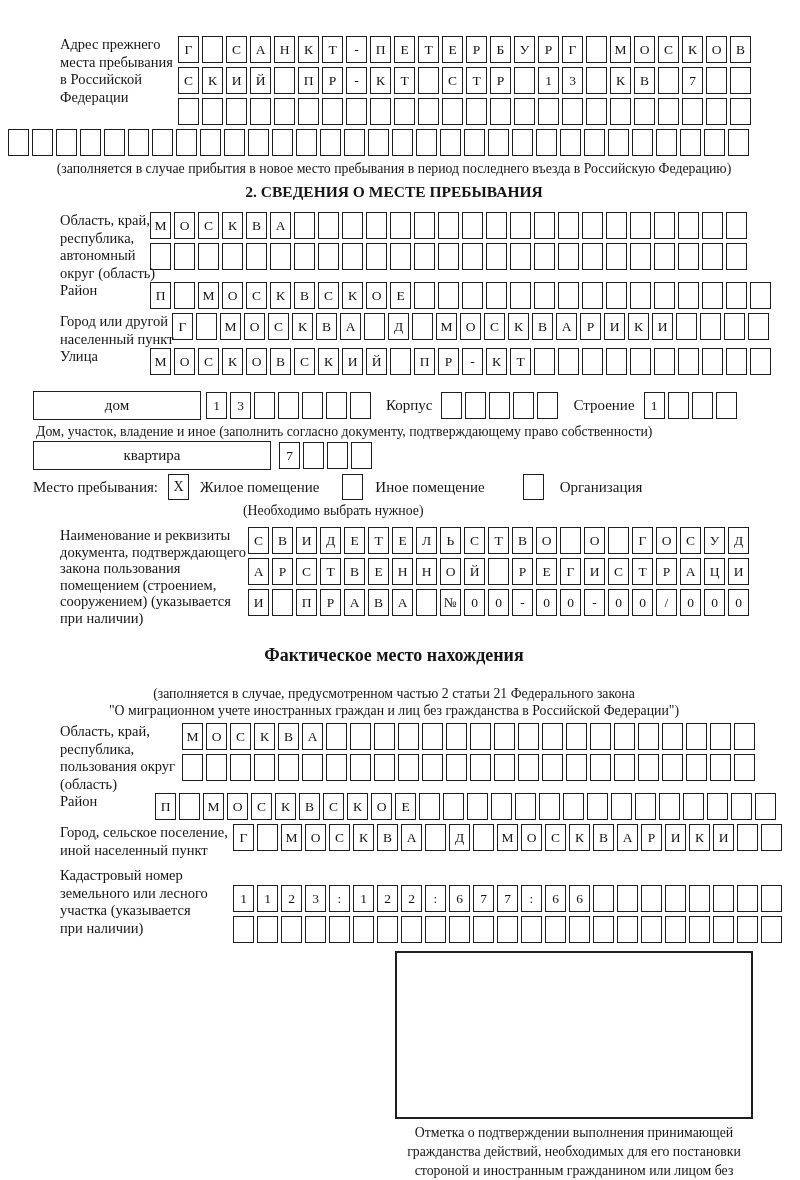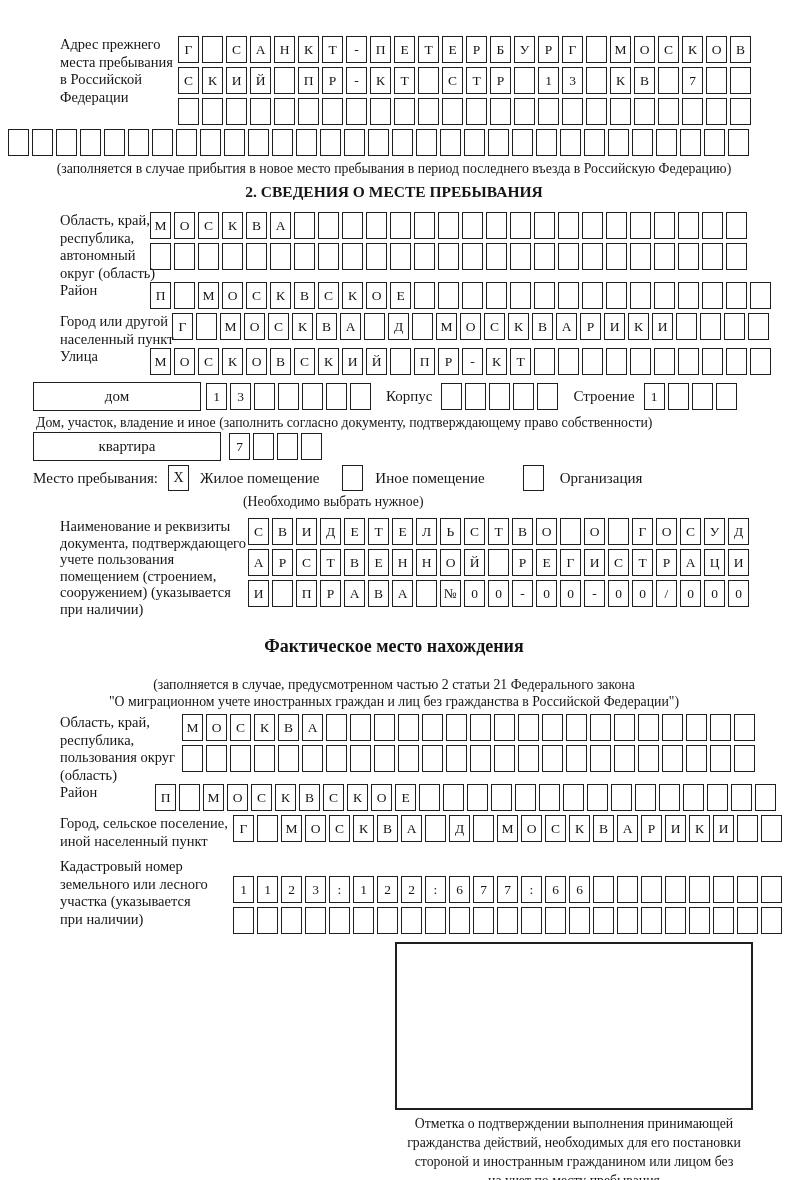--- a/index.html
+++ b/index.html
@@ -34,28 +34,28 @@
   .w-fobl   { width:149px; flex:0 0 149px; }
   .w-fraion { width:122px; flex:0 0 122px; }
   .w-fgorod { width:200px; flex:0 0 200px; }
 
   .row4 { margin-left:-25px; margin-top:0; }
   .note-c { text-align:center; font-size:13.8px; line-height:18px; margin-top:2px; }
   .title2 { text-align:center; font-weight:bold; font-size:15.5px; line-height:20px; margin-top:4px; margin-bottom:10px; }
 
   .mt2{margin-top:8px;}
 
-  .domrow { display:flex; align-items:center; margin-top:3px; }
+  .domrow { display:flex; align-items:center; margin-top:12px; }
   .fieldbox {
     border:1.8px solid #1f1f1f; height:29px;
     display:flex; align-items:center; justify-content:center;
     font-size:15px;
   }
   .dom-box { width:168px; }
-  .kv-box  { width:188px; }
+  .kv-box  { width:238px; }
   .inline-lbl { font-size:15px; margin:0 9px 0 15px; white-space:nowrap; }
   .small-note { font-size:13.8px; line-height:17px; margin-top:3px; padding-left:3px; }
 
   .place-row { display:flex; align-items:center; font-size:15px; margin-top:4px; }
   .cb {
     width:21px; height:26px; border:1.7px solid #1f1f1f; flex:0 0 21px;
     display:flex; align-items:center; justify-content:center; font-size:14px;
   }
   .vybor { font-size:13.8px; line-height:17px; margin-top:2px; margin-left:210px; }
 
@@ -418,21 +418,21 @@
     <span style="margin-left:12px;">Иное помещение</span>
     <span class="cb" style="margin-left:38px;"></span>
     <span style="margin-left:16px;">Организация</span>
   </div>
   <div class="vybor">(Необходимо выбрать нужное)</div>
 
   <div class="block mt2">
     <div class="lbl doc-lbl w-doc">
         <div>Наименование и реквизиты</div>
         <div>документа, подтверждающего</div>
-        <div>учете пользования</div>
+        <div>закона пользования</div>
         <div>помещением (строением,</div>
         <div>сооружением) (указывается</div>
         <div>при наличии)</div>
       </div>
     <div>
       <div class="cellrow">
           <span class="cell">С</span>
           <span class="cell">В</span>
           <span class="cell">И</span>
           <span class="cell">Д</span>

